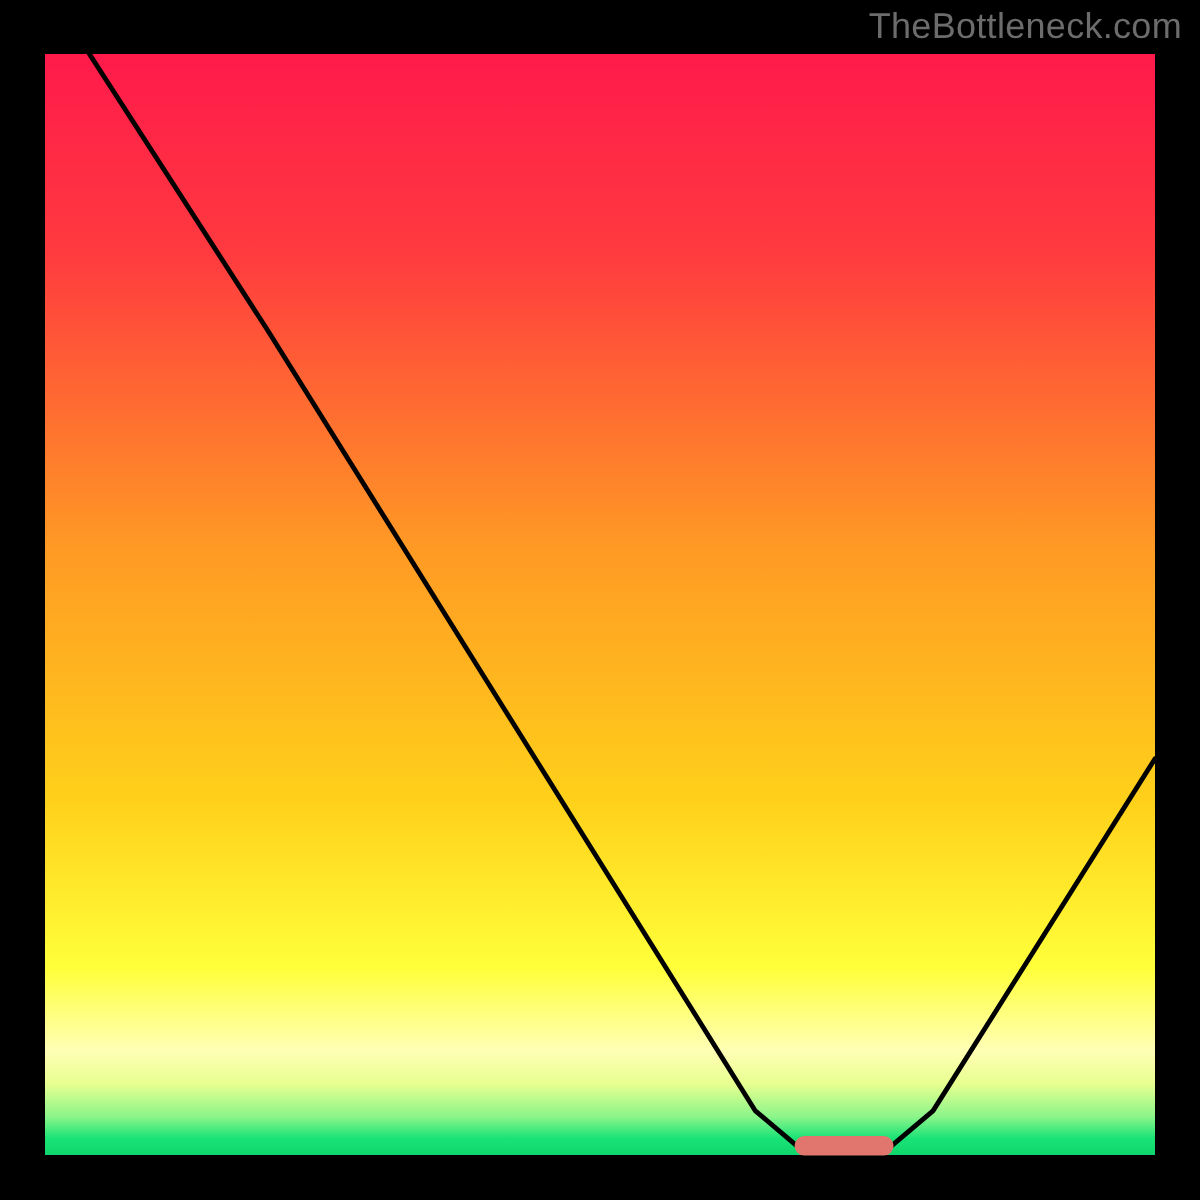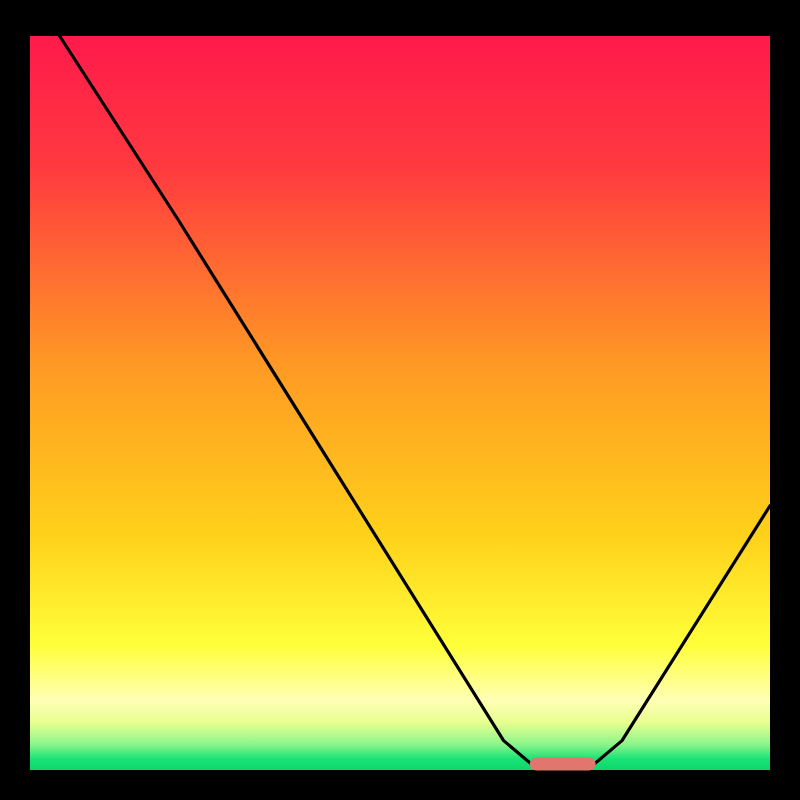--- a/index.html
+++ b/index.html
@@ -49,20 +49,21 @@
     background: #e0766d;
     border-radius: 999px;
     transform: translate(-50%, -50%);
   }
 </style>
 </head>
 <body>
 
 <div class="outer">
 
+  <div class="attribution">TheBottleneck.com</div>
 
   <div class="plot-box">
     <svg class="gradient-fill" viewBox="0 0 740 734" preserveAspectRatio="none">
       <defs>
         <linearGradient id="bg-grad" x1="0" y1="0" x2="0" y2="1">
             <stop offset="0.00%" stop-color="#ff1a4b"></stop>
             <stop offset="18.00%" stop-color="#ff3a3f"></stop>
             <stop offset="45.00%" stop-color="#ff9a24"></stop>
             <stop offset="68.00%" stop-color="#ffd11a"></stop>
             <stop offset="83.00%" stop-color="#ffff3a"></stop>

